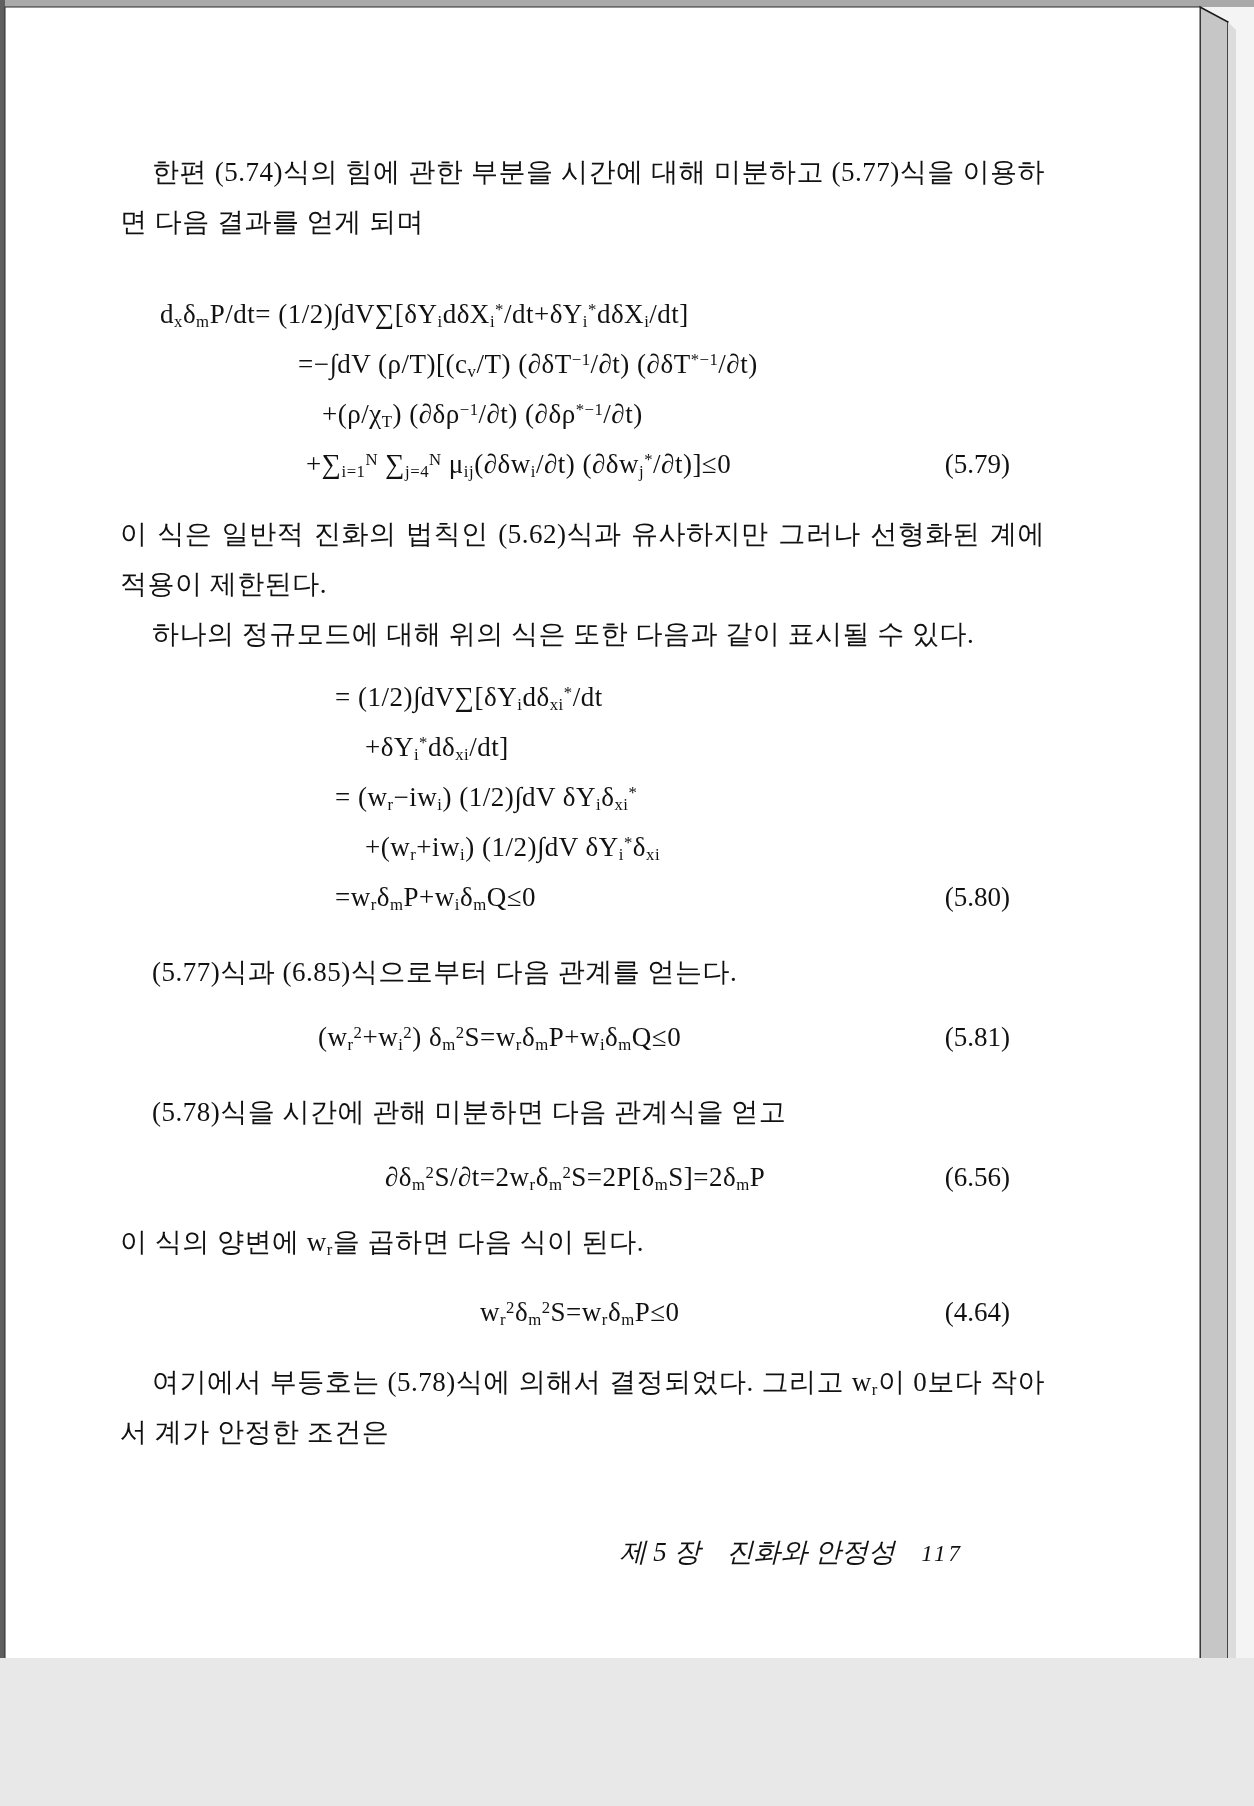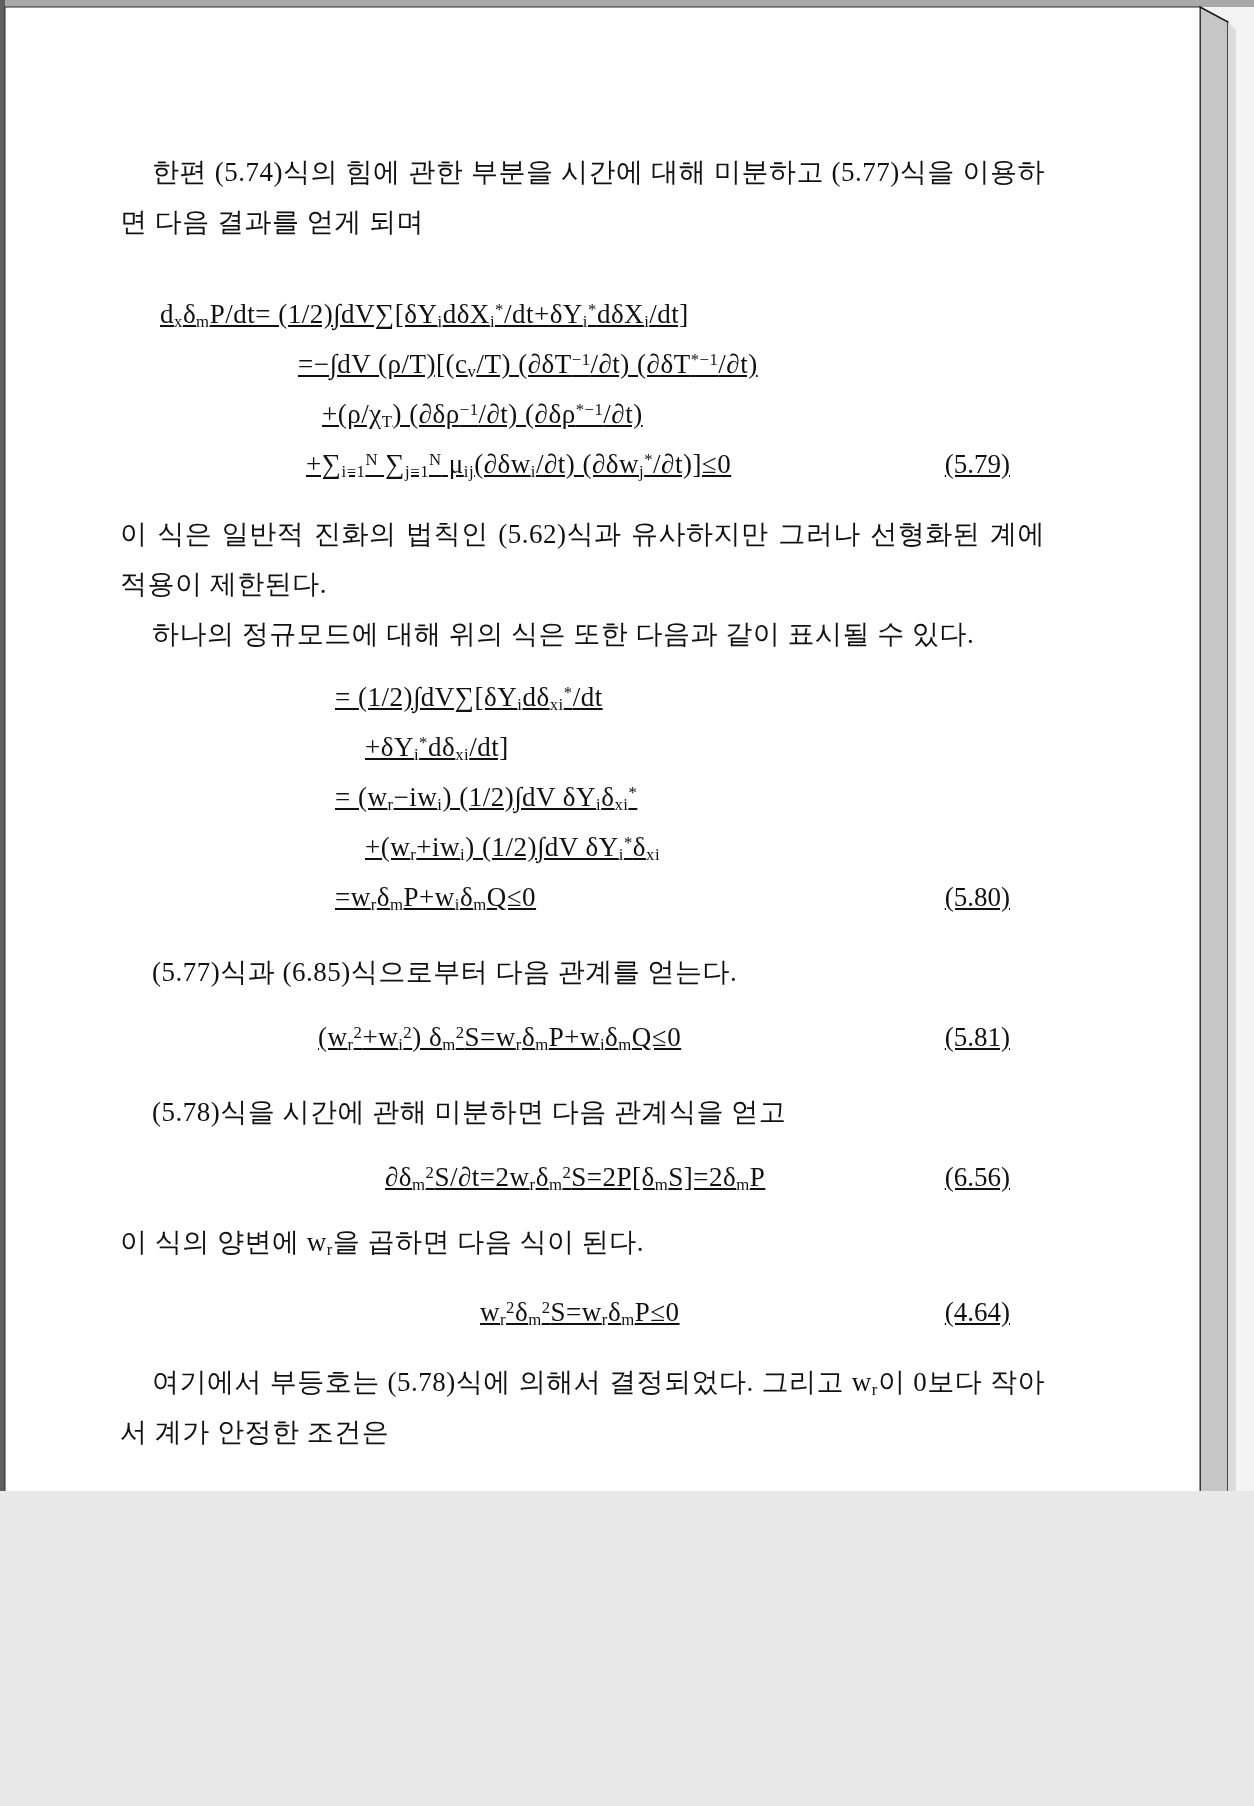--- a/index.html
+++ b/index.html
@@ -1,36 +1,36 @@
 <!DOCTYPE html>
 <html><head>
 <meta charset="utf-8">
 <style>
   html,body{margin:0;padding:0;background:#e8e8e8;}
   .scan{
     position:relative;
-    width:1254px;height:1491px;
+    width:1254px;height:1658px;
     background:#f4f4f4;
     overflow:hidden;
     font-family:"Liberation Serif","DejaVu Serif",serif;
     color:#111;
   }
   .page-art{position:absolute;inset:0;z-index:0;}
   .content{
     position:absolute;left:5px;top:7px;width:1195px;height:1792px;
     box-sizing:border-box;
     padding:140px 155px 0 115px;
     z-index:1;
   }
   .para{
     font-size:27px;line-height:50px;margin:0;
     text-align:justify;letter-spacing:0.5px;
   }
   .indent{text-indent:32px;}
-  .eq{margin:0;text-decoration:underline;}
+  .eq{margin:0;}
   .eq-line{
     font-size:27px;line-height:50px;
     display:flex;align-items:baseline;
     white-space:nowrap;
   }
   .eq-text{letter-spacing:0.5px;}
   .eq-number{margin-left:auto;padding-right:35px;}
   sub{font-size:62%;vertical-align:-0.25em;line-height:0;}
   sup{font-size:62%;vertical-align:0.5em;line-height:0;}
   .footer{
@@ -63,21 +63,21 @@
       <div class="eq-line" style="margin-left:40px">
         <span class="eq-text">d<sub>x</sub>δ<sub>m</sub>P/dt= (1/2)∫dV∑[δY<sub>i</sub>dδX<sub>i</sub><sup>*</sup>/dt+δY<sub>i</sub><sup>*</sup>dδX<sub>i</sub>/dt]</span>
       </div>
       <div class="eq-line" style="margin-left:178px">
         <span class="eq-text">=−∫dV (ρ/T)[(c<sub>v</sub>/T) (∂δT<sup>−1</sup>/∂t) (∂δT<sup>*−1</sup>/∂t)</span>
       </div>
       <div class="eq-line" style="margin-left:202px">
         <span class="eq-text">+(ρ/χ<sub>T</sub>) (∂δρ<sup>−1</sup>/∂t) (∂δρ<sup>*−1</sup>/∂t)</span>
       </div>
       <div class="eq-line" style="margin-left:186px">
-        <span class="eq-text">+∑<sub>i=1</sub><sup>N</sup> ∑<sub>j=1</sub><sup>N</sup> μ<sub>ij</sub>(∂δw<sub>i</sub>/∂t) (∂δw<sub>j</sub><sup>*</sup>/∂t)]≤0</span>
+        <span class="eq-text">+∑<sub>i=1</sub><sup>N</sup> ∑<sub>j=4</sub><sup>N</sup> μ<sub>ij</sub>(∂δw<sub>i</sub>/∂t) (∂δw<sub>j</sub><sup>*</sup>/∂t)]≤0</span>
         <span class="eq-number">(5.79)</span>
       </div>
     </div>
 
     <p class="para" style="margin-top:20px">이 식은 일반적 진화의 법칙인 (5.62)식과 유사하지만 그러나 선형화된 계에 적용이 제한된다.</p>
 
     <p class="para indent">하나의 정규모드에 대해 위의 식은 또한 다음과 같이 표시될 수 있다.</p>
 
     <div class="eq" style="margin-top:13px">
       <div class="eq-line" style="margin-left:215px">

